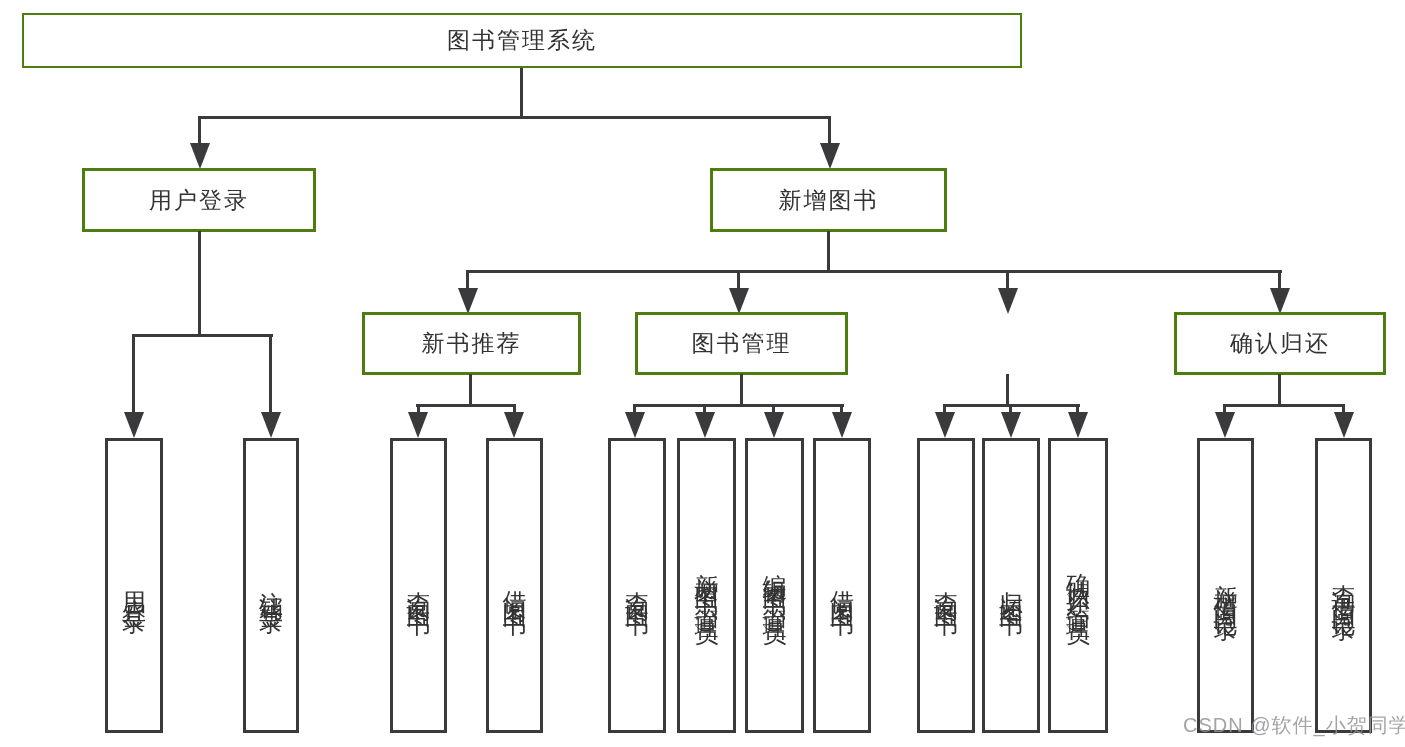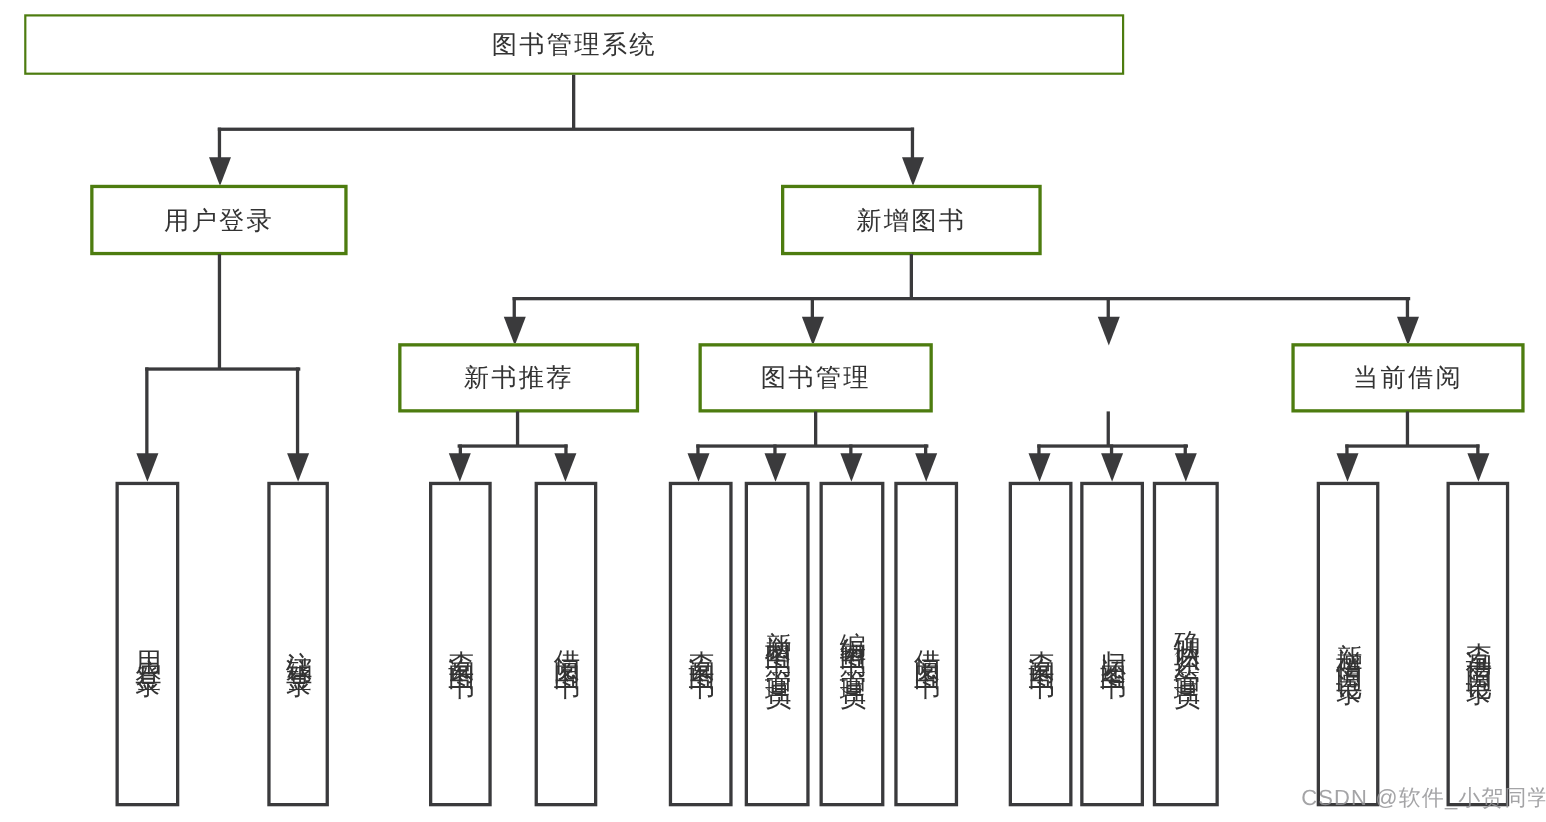--- a/index.html
+++ b/index.html
@@ -110,21 +110,21 @@
   <div class="arr" style="left:998px; top:288px;"></div>
   <div class="arr" style="left:1270px; top:288px;"></div>
 
   <div class="box" style="left:362px; top:312px; width:219px; height:63px;">
     <span class="lbl">新书推荐</span>
   </div>
   <div class="box" style="left:635px; top:312px; width:213px; height:63px;">
     <span class="lbl">图书管理</span>
   </div>
   <div class="box" style="left:1174px; top:312px; width:212px; height:63px;">
-    <span class="lbl">当前借阅</span>
+    <span class="lbl">确认归还</span>
   </div>
 
   <div class="ln" style="left:469px; top:374px; width:3px; height:32px;"></div>
   <div class="ln" style="left:416px; top:404px; width:100px; height:3px;"></div>
   <div class="ln" style="left:417px; top:404px; width:3px; height:12px;"></div>
   <div class="ln" style="left:513px; top:404px; width:3px; height:12px;"></div>
   <div class="arr" style="left:408px; top:412px;"></div>
   <div class="arr" style="left:504px; top:412px;"></div>
 
   <div class="ln" style="left:740px; top:374px; width:3px; height:32px;"></div>

